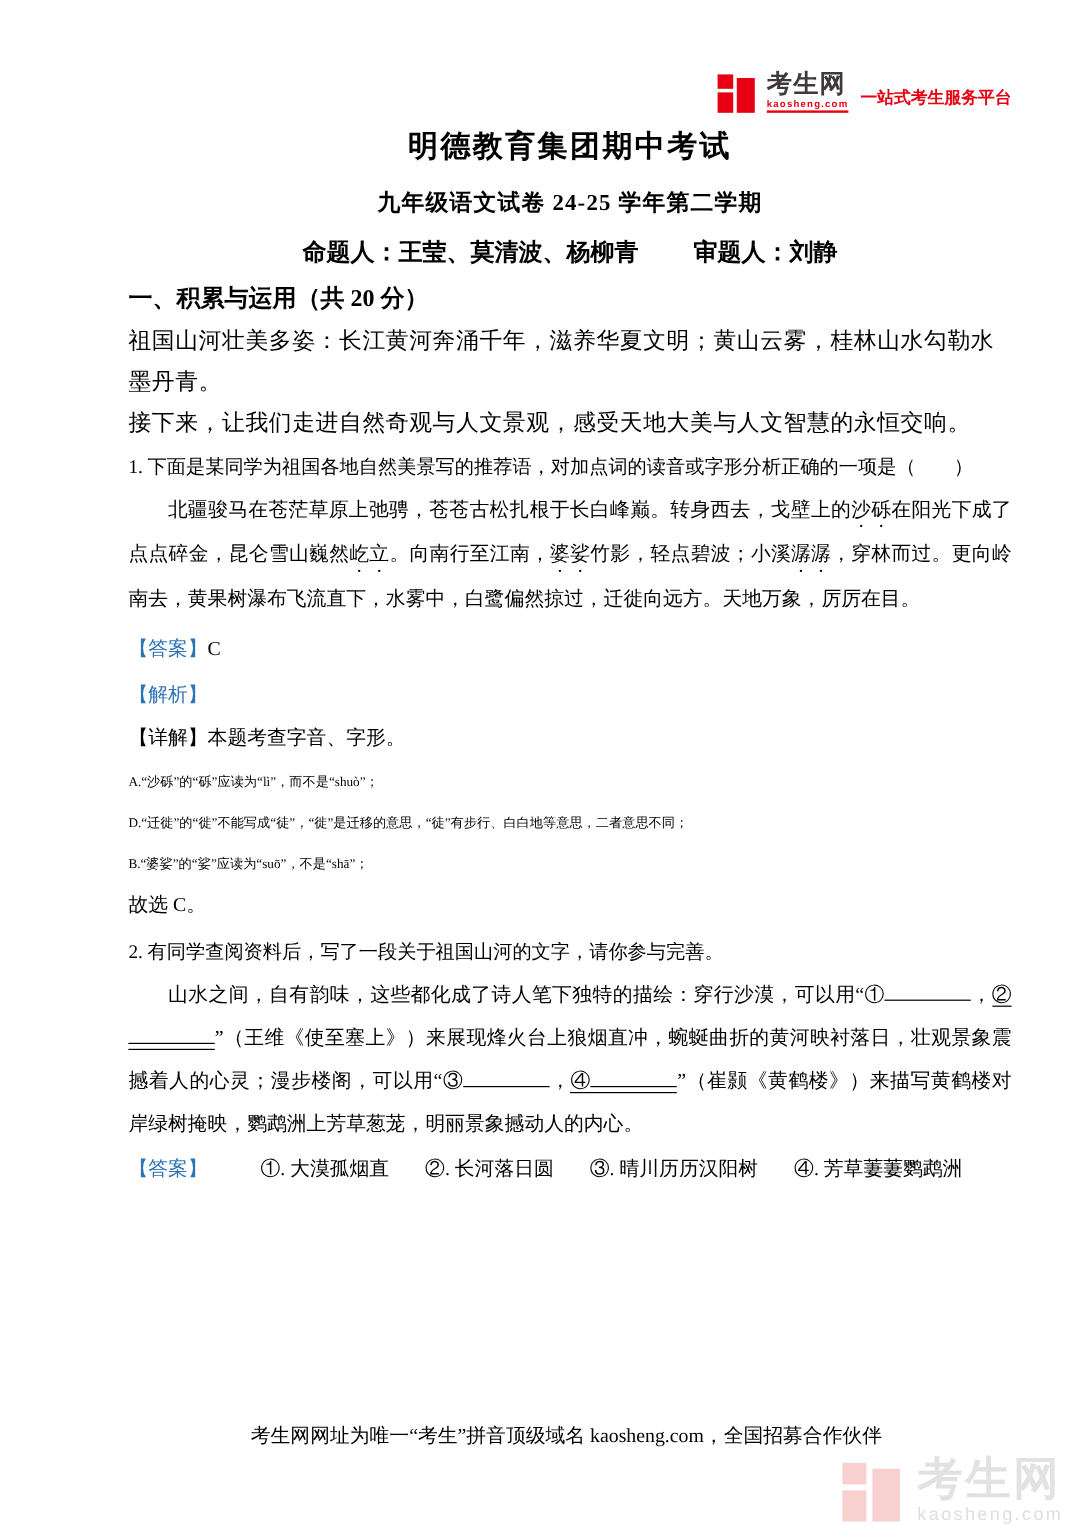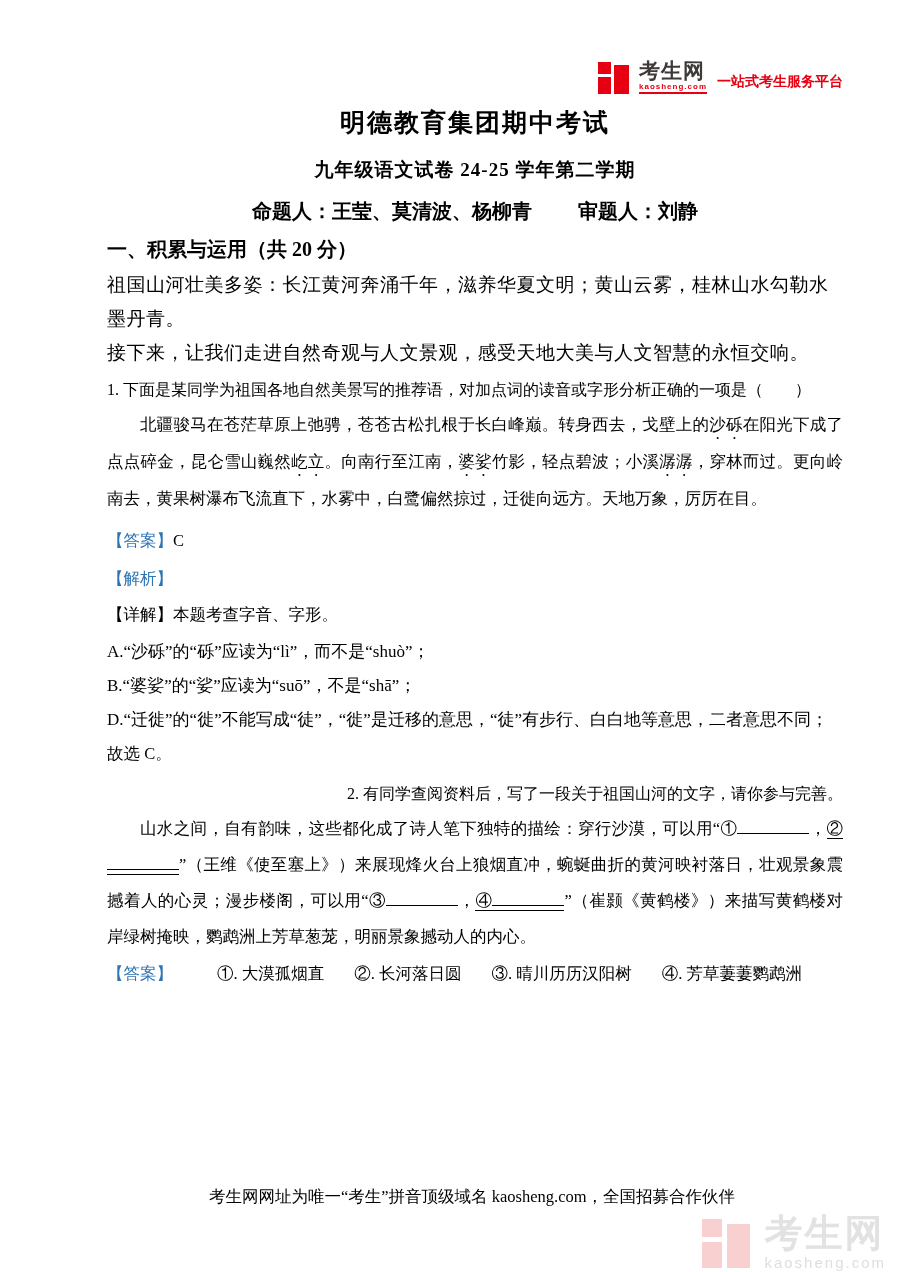--- a/index.html
+++ b/index.html
@@ -43,24 +43,24 @@
   .q-stem { font-size:16px; line-height:28px; margin-top:6px; }
   .passage { font-size:16.5px; line-height:37px; text-indent:2em; text-align:justify; margin-top:2px; }
   .seg-em { -webkit-text-emphasis:filled dot; -webkit-text-emphasis-position:under right;
             text-emphasis:filled dot; text-emphasis-position:under right; }
   .option-line { font-size:16.5px; line-height:36px; }
 
   .ans-line { font-size:16.5px; line-height:28px; margin-top:10px; }
   .blue { color:var(--blue,#2e74b5); }
   .detail-line { font-size:16.5px; line-height:28px; margin-top:8px; }
   .expl-block { margin-top:6px; }
-  .expl-line { font-size:17px; line-height:34px; text-align:justify; }
+  .expl-line { font-size:11px; line-height:34px; text-align:justify; }
   .conclusion { font-size:16.5px; line-height:34px; }
 
-  .q2-stem { font-size:16px; line-height:30px; margin-top:8px;text-align:right; }
+  .q2-stem { font-size:16px; line-height:30px; margin-top:8px; }
   .q2-para { font-size:16.5px; line-height:36px; text-indent:2em; text-align:justify; margin-top:2px; }
   .blank-line { display:inline-block; width:72px; height:16px; border-bottom:1px solid #000; }
   .seg-blank-u { border-bottom:1px solid #000; }
   .q2-ans { font-size:16.5px; line-height:30px; margin-top:4px; }
   .q2-ans .q2-answer-item { margin-left:30px; }
   .q2-ans .q2-answer-item:first-of-type { margin-left:44px; }
 
   
   .footer { position:absolute; left:0; bottom:64px; width:100%; text-align:center; font-size:16.5px; }
 
@@ -114,22 +114,22 @@
 
   <div class="ans-line">
     <span class="blue">【答案】</span><span>C</span>
   </div>
   <div class="ans-line">
     <span class="blue">【解析】</span>
   </div>
   <div class="detail-line">【详解】本题考查字音、字形。</div>
   <div class="expl-block">
       <div class="expl-line">A.“沙砾”的“砾”应读为“lì”，而不是“shuò”；</div>
+      <div class="expl-line">D.“迁徙”的“徙”不能写成“徒”，“徙”是迁移的意思，“徒”有步行、白白地等意思，二者意思不同；</div>
       <div class="expl-line">B.“婆娑”的“娑”应读为“suō”，不是“shā”；</div>
-      <div class="expl-line">D.“迁徙”的“徙”不能写成“徒”，“徙”是迁移的意思，“徒”有步行、白白地等意思，二者意思不同；</div>
     </div>
   <div class="conclusion">故选 C。</div>
 
   <div class="q2-stem">2. 有同学查阅资料后，写了一段关于祖国山河的文字，请你参与完善。</div>
   <div class="q2-para"><span>山水之间，自有韵味，这些都化成了诗人笔下独特的描绘：穿行沙漠，可以用“</span><span class="seg-blank">①<span class="blank-line"></span></span><span>，</span><span class="seg-blank-u">②<span class="blank-line"></span></span><span>”（王维《使至塞上》）来展现烽火台上狼烟直冲，蜿蜒曲折的黄河映衬落日，壮观景象震撼着人的心灵；漫步楼阁，可以用“</span><span class="seg-blank">③<span class="blank-line"></span></span><span>，</span><span class="seg-blank-u">④<span class="blank-line"></span></span><span>”（崔颢《黄鹤楼》）来描写黄鹤楼对岸绿树掩映，鹦鹉洲上芳草葱茏，明丽景象撼动人的内心。</span></div>
 
   <div class="q2-ans">
     <span class="blue">【答案】</span><span><span class="q2-answer-item">①. 大漠孤烟直</span><span class="q2-answer-item">②. 长河落日圆</span><span class="q2-answer-item">③. 晴川历历汉阳树</span><span class="q2-answer-item">④. 芳草萋萋鹦鹉洲</span></span>
   </div>
 

